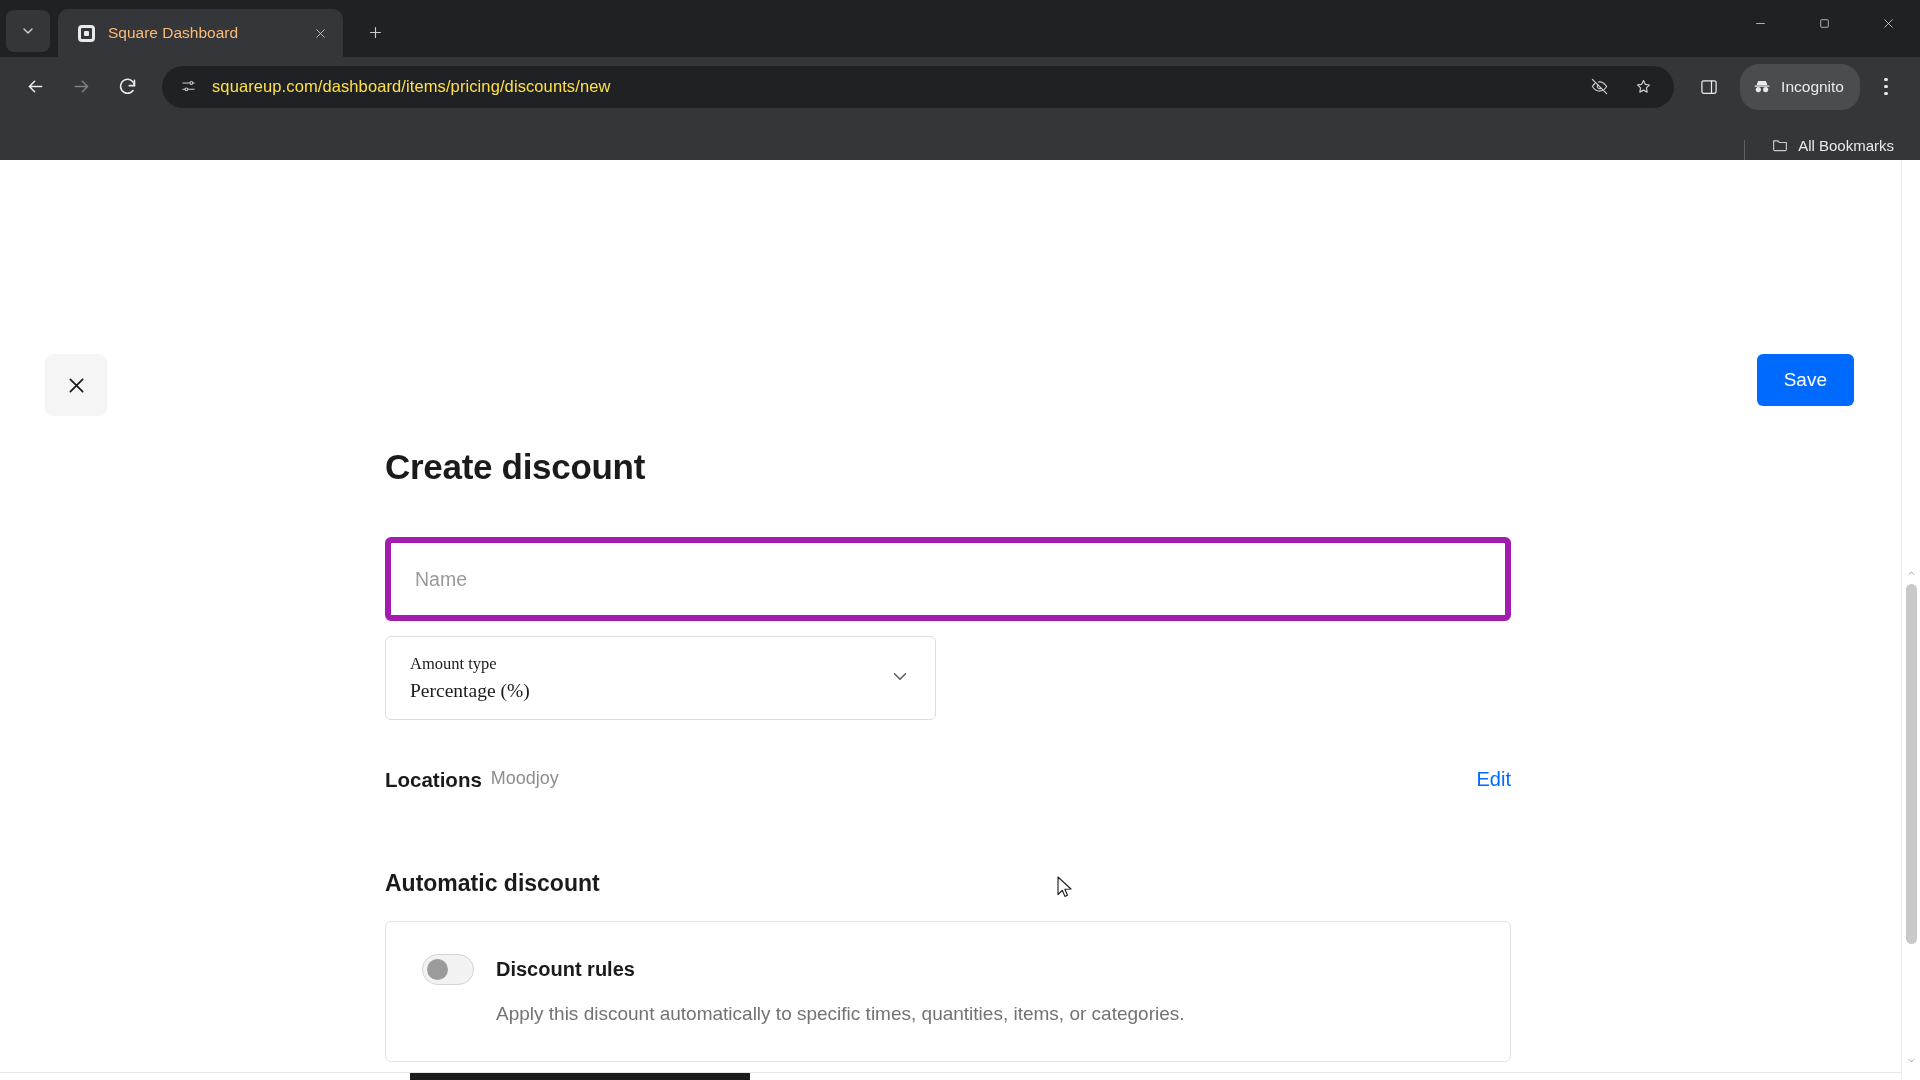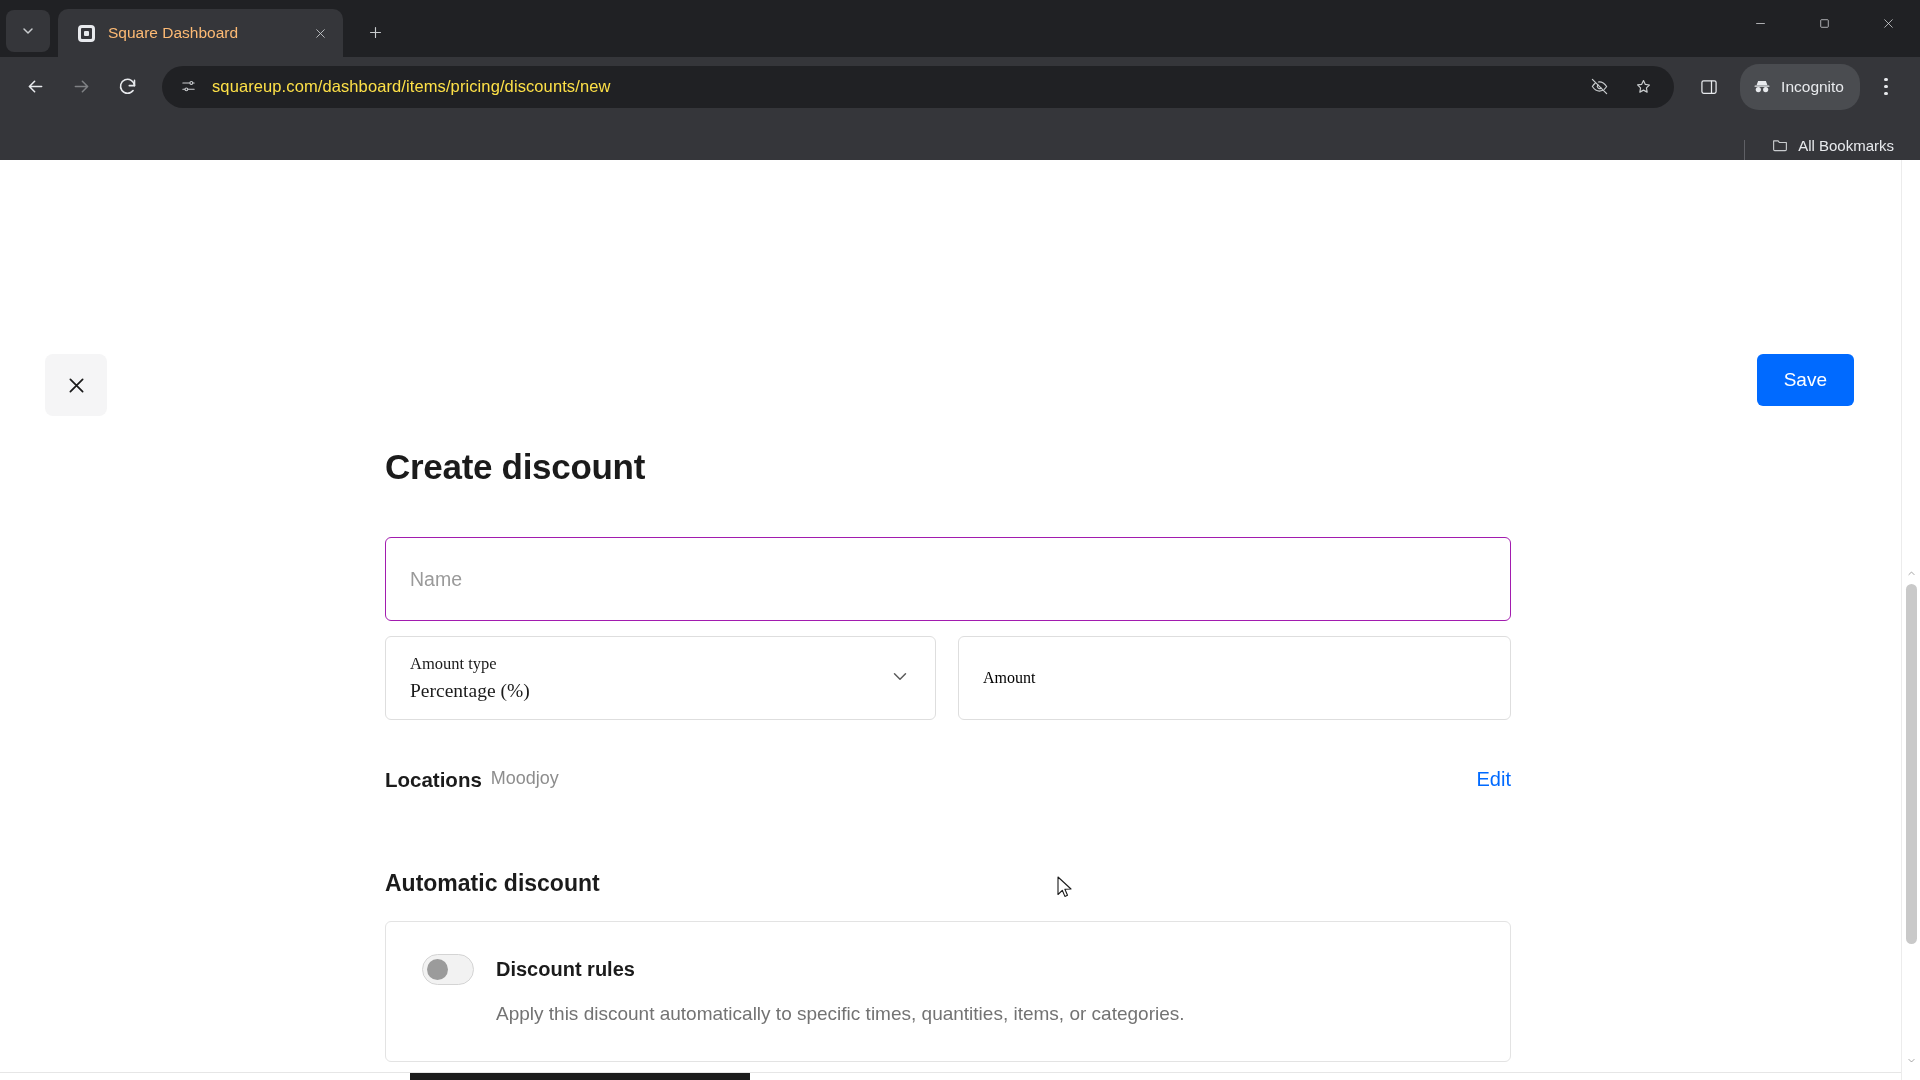--- a/index.html
+++ b/index.html
@@ -204,21 +204,21 @@
 
   h1.title {
     font-size: 35px;
     font-weight: 700;
     color: #1b1b1b;
     letter-spacing: -0.3px;
     margin-bottom: 50px;
   }
 
   .field {
-    border: 1px solid #a21caf;
+    border: 6px solid #a21caf;
     border-radius: 6px;
     height: 84px;
     display: flex;
     align-items: center;
     padding: 0 24px;
     background: #fff;
   }
   .field .ph { color: #9a9a9a; font-size: 19.5px; }
 
   .row2 {
@@ -476,23 +476,20 @@
             <span class="select-inner">
               <span class="select-label">Amount type</span>
               <span class="select-value">Percentage (%)</span>
             </span>
             <span class="chev">
               <svg viewBox="0 0 24 24">
                   <path d="M6 9.5l6 6 6-6" stroke-linecap="round" stroke-linejoin="round"></path>
                 </svg>
             </span>
           </div>
-          <div class="amount-field">
-            <span class="ph">Amount</span>
-          </div>
         </div>
 
         <div class="locations">
           <span class="loc-left">
             <span class="loc-title">Locations</span>
             <span class="loc-value">Moodjoy</span>
           </span>
           <span class="edit-link">Edit</span>
         </div>
 

